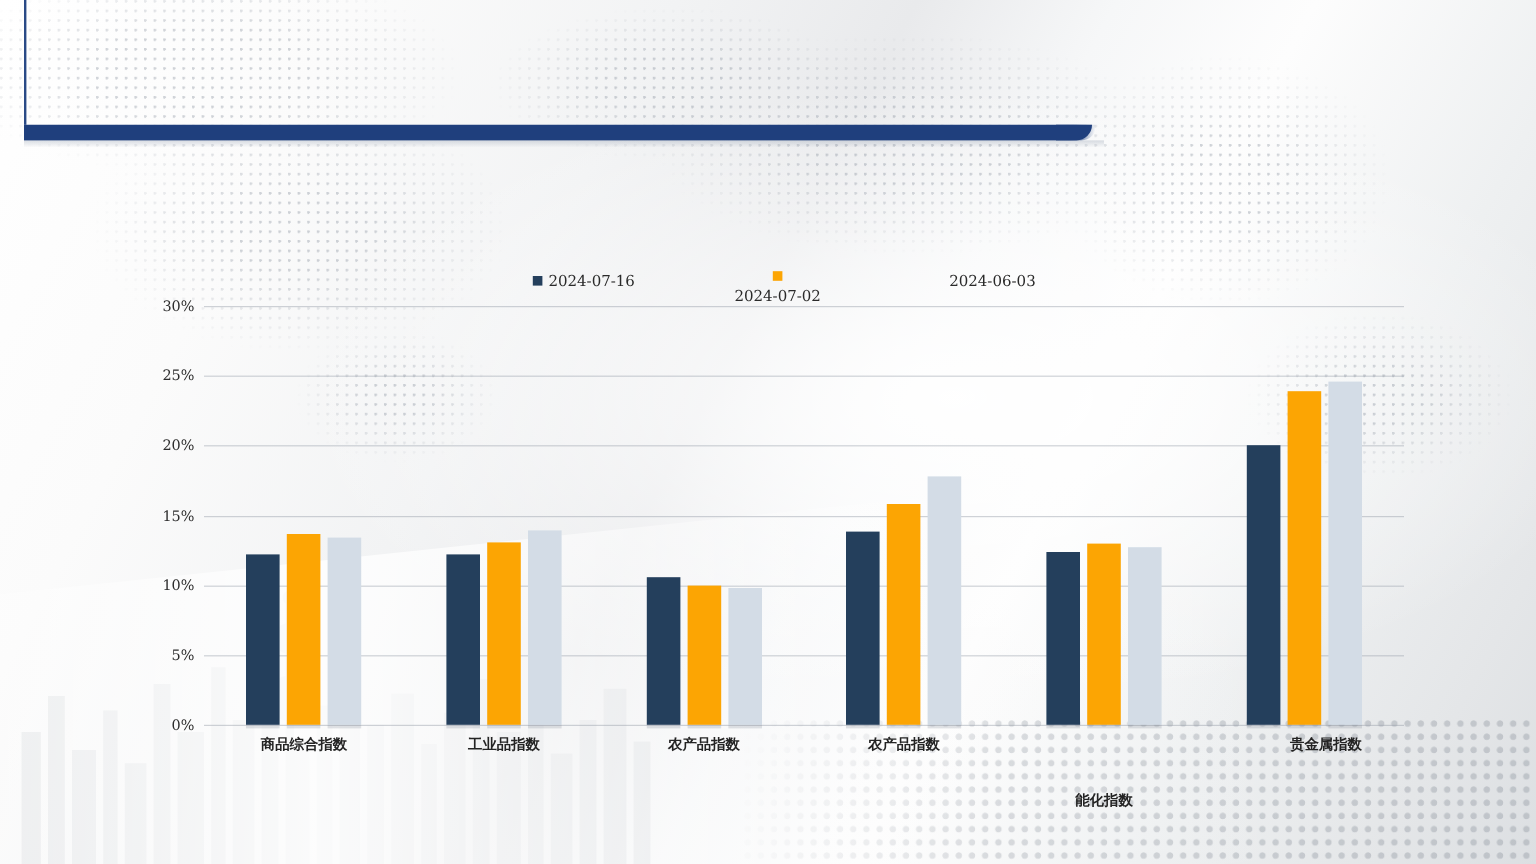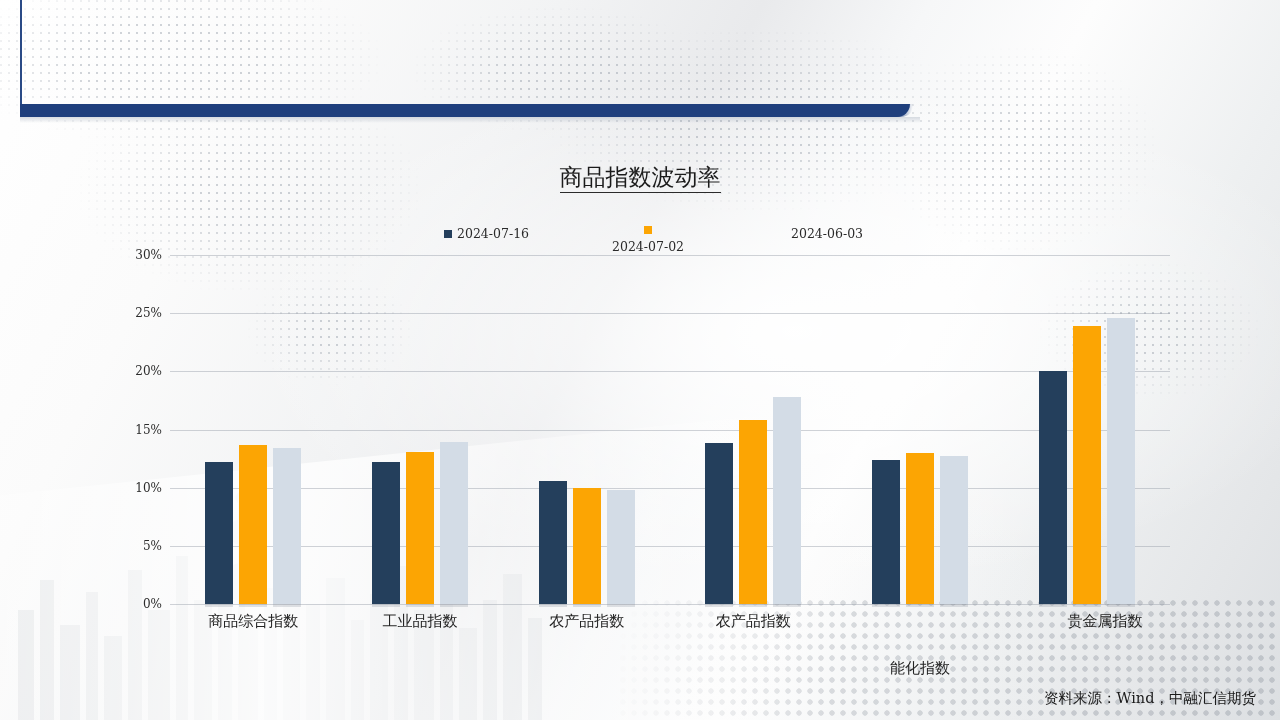--- a/index.html
+++ b/index.html
@@ -227,25 +227,26 @@
     position: absolute;
     left: 170px;
     top: 612px;
     width: 1000px;
     height: 24px;
   }
   .xlabel {
     position: absolute;
     top: 0;
     text-align: center;
-    font-size: 15px;
+    font-size: 12px;
     color: #242424;
     font-family: "DejaVu Serif", "Liberation Serif", serif;
     white-space: nowrap;
     transform: translateX(-50%);
+    font-weight: bold;
   }
 
   
   .source {
     position: absolute;
     right: 24px;
     bottom: 12px;
     font-size: 14.5px;
     color: #1a1a1a;
     font-family: "DejaVu Serif", "Liberation Serif", serif;
@@ -294,23 +295,20 @@
     </g>
   </svg>
 
   <div class="sheen"></div>
 
   <div class="left-rule"></div>
   <div class="header-bar"></div>
   <div class="header-bar-tip"></div>
   <div class="header-bar-shadow"></div>
 
-  <div class="chart-title">
-    <span>商品指数波动率</span>
-  </div>
 
   <div class="legend" id="legend">
       <div class="legend-item">
         <span class="legend-swatch" style="background: rgb(36, 63, 92);"></span>
         <span>2024-07-16</span>
       </div>
       <div class="legend-item">
         <span class="legend-swatch" style="background: rgb(252, 165, 3);"></span>
         <span>2024-07-02</span>
       </div>
@@ -370,14 +368,13 @@
     </div>
   <div class="xlabels" id="xlabels">
       <div class="xlabel" style="left: 83.3333px;">商品综合指数</div>
       <div class="xlabel" style="left: 250px;">工业品指数</div>
       <div class="xlabel" style="left: 416.667px;">农产品指数</div>
       <div class="xlabel" style="left: 583.333px;">农产品指数</div>
       <div class="xlabel" style="left: 750px; margin-top: 47px;">能化指数</div>
       <div class="xlabel" style="left: 935px; text-align: right;">贵金属指数</div>
     </div>
 
-  <div class="source">资料来源：Wind，中融汇信期货</div>
 </div>
 
 </body></html>

